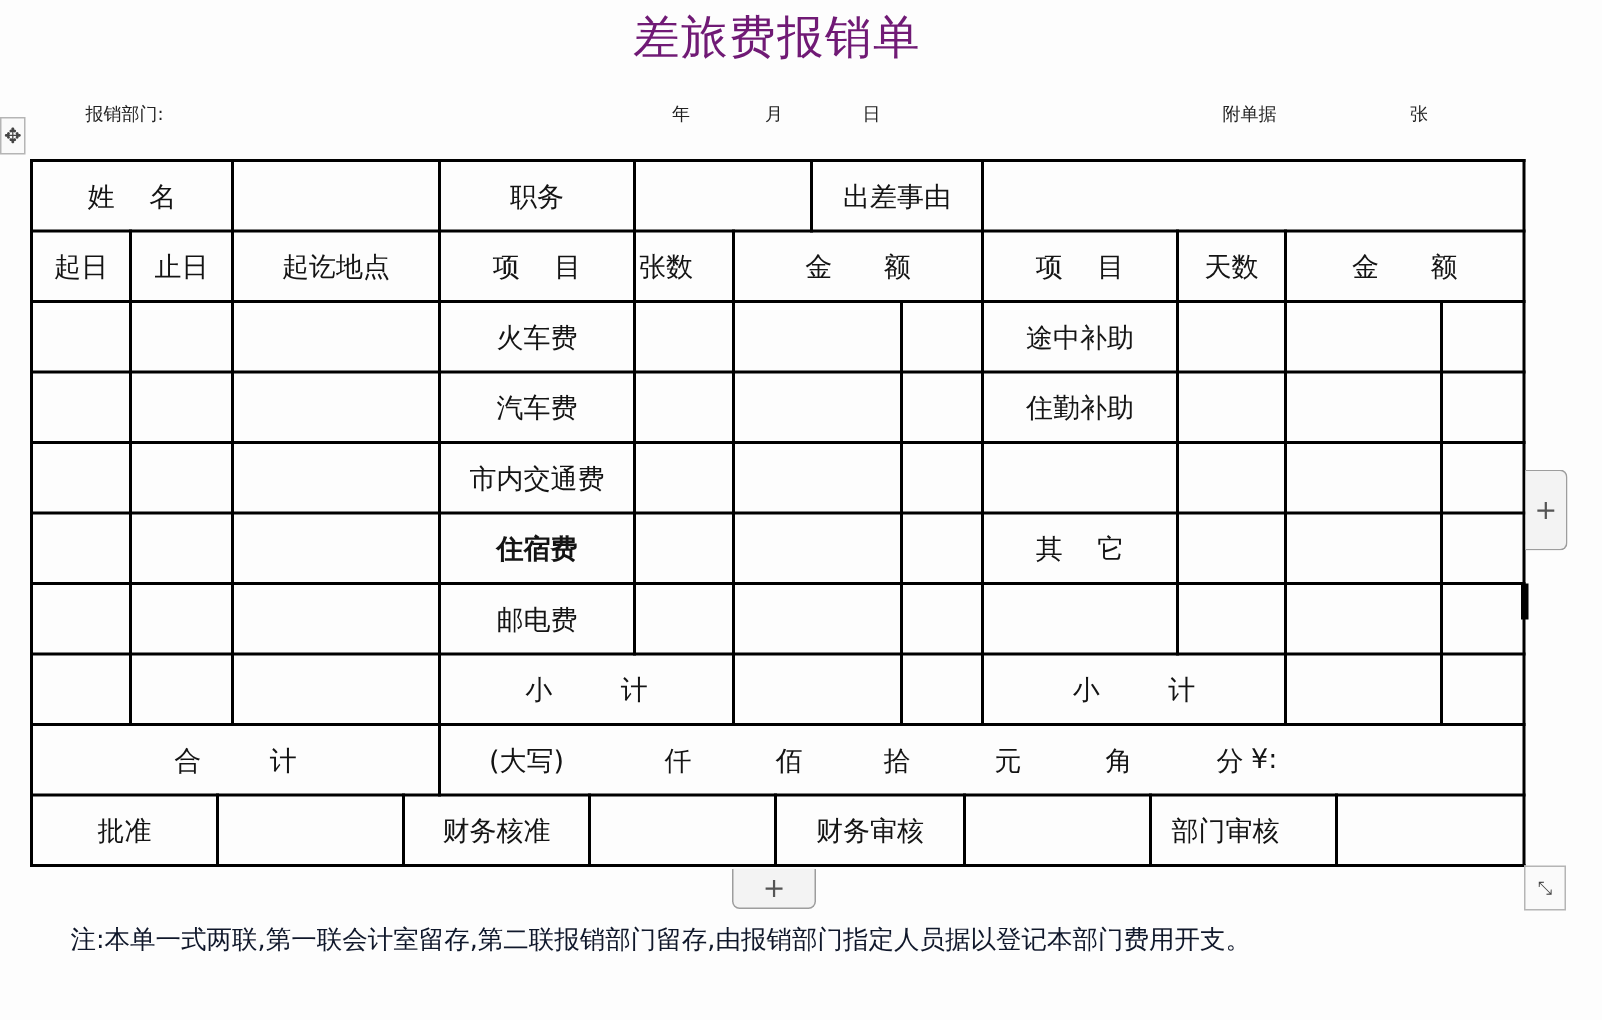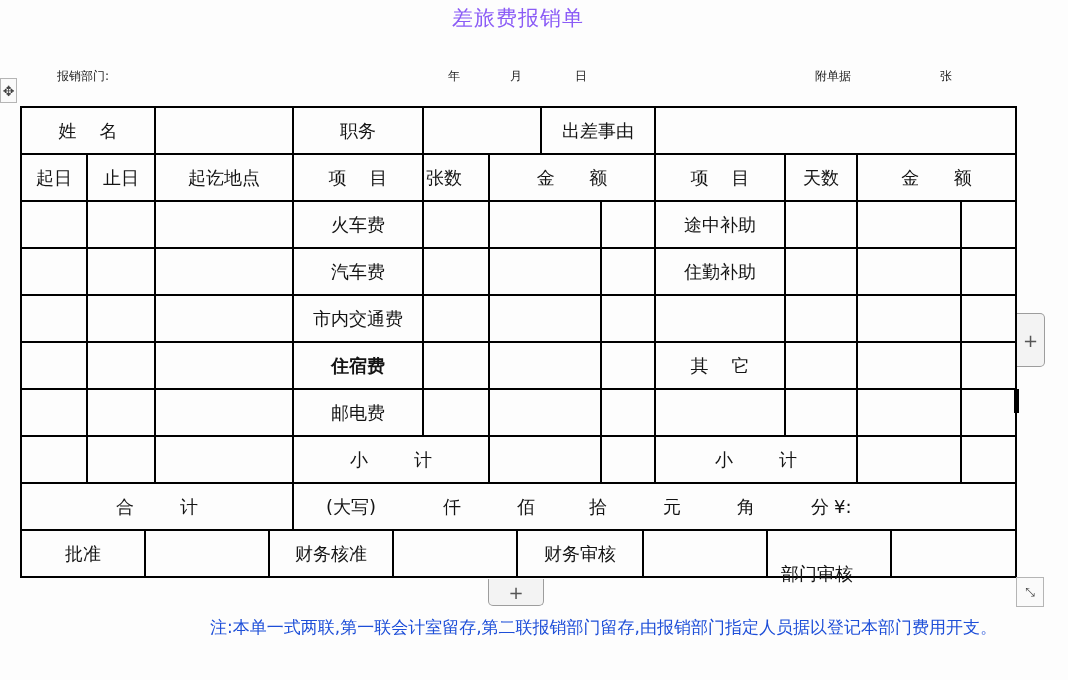--- a/index.html
+++ b/index.html
@@ -4,21 +4,21 @@
 <style>
   html, body { margin: 0; padding: 0; }
   body {
     width: 1068px; height: 680px; position: relative; overflow: hidden;
     background: #fdfdfd;
     font-family: "DejaVu Sans", "Liberation Sans", sans-serif;
     color: #111;
   }
   .title {
     position: absolute; left: 0; top: 4px; width: 1036px; text-align: center;
-    font-size: 21px; letter-spacing: 1px; color: #8b5cf6;
+    font-size: 31px; letter-spacing: 1px; color: #701a75;
     font-family: Liberation Sans, sans-serif;
   }
   .meta { position: absolute; top: 68px; font-size: 12px; color: #222; }
   .move-handle {
     position: absolute; left: 0; top: 78px; width: 17px; height: 25px;
     border: 1px solid #b5b5b5; background: #fafafa;
     font-size: 14px; line-height: 25px; text-align: center; color: #444;
     box-sizing: border-box;
   }
   .grid { position: absolute; left: 0; top: 0; width: 1068px; height: 680px; }
@@ -37,21 +37,21 @@
   .add-right { left: 1017px; top: 313px; width: 28px; height: 54px; border-left: none; border-radius: 0 5px 5px 0; }
   .add-bottom { left: 488px; top: 579px; width: 56px; height: 27px; border-top: none; border-radius: 0 0 5px 5px; }
   .resize-handle {
     position: absolute; left: 1016px; top: 577px; width: 28px; height: 30px;
     border: 1px solid #b5b5b5; box-sizing: border-box; background: #fafafa;
     font-size: 12px; color: #444; display: flex; align-items: center; justify-content: center;
   }
   .row-marker { position: absolute; left: 1014px; top: 389px; width: 5px; height: 24px; background: #000; }
   .note {
     position: absolute; left: 47px; top: 612px; width: 950px;
-    font-size: 17px; line-height: 30px; color: #1d4ed8; text-align: right;
+    font-size: 17px; line-height: 30px; color: #0f172a;
   }
 </style>
 </head>
 <body>
 
 <div class="title">差旅费报销单</div>
 
 <div class="meta" style="left:57px;">报销部门:</div>
 <div class="meta" style="left:448px;">年</div>
 <div class="meta" style="left:510px;">月</div>
@@ -145,21 +145,21 @@
   <div class="cell" style="left:734px;top:484px;width:24px;height:45px;">角</div>
   <div class="cell" style="left:808px;top:484px;width:24px;height:45px;">分</div>
   <div class="cell" style="left:834px;top:484px;width:40px;height:45px;justify-content:flex-start;">¥:</div>
 
   <div class="cell" style="left:22px;top:531px;width:122px;height:45px;">批准</div>
   <div class="cell" style="left:146px;top:531px;width:122px;height:45px;"></div>
   <div class="cell" style="left:270px;top:531px;width:122px;height:45px;">财务核准</div>
   <div class="cell" style="left:394px;top:531px;width:122px;height:45px;"></div>
   <div class="cell" style="left:518px;top:531px;width:124px;height:45px;">财务审核</div>
   <div class="cell" style="left:644px;top:531px;width:122px;height:45px;"></div>
-  <div class="cell" style="left:768px;top:551px;width:98px;height:45px;">部门审核</div>
+  <div class="cell" style="left:768px;top:531px;width:98px;height:45px;">部门审核</div>
   <div class="cell" style="left:892px;top:531px;width:123px;height:45px;"></div>
 </div>
 
 <div class="row-marker"></div>
 <div class="add-btn add-right">+</div>
 <div class="add-btn add-bottom">+</div>
 <div class="resize-handle">⤡</div>
 
 <div class="note">注:本单一式两联,第一联会计室留存,第二联报销部门留存,由报销部门指定人员据以登记本部门费用开支。</div>
 

